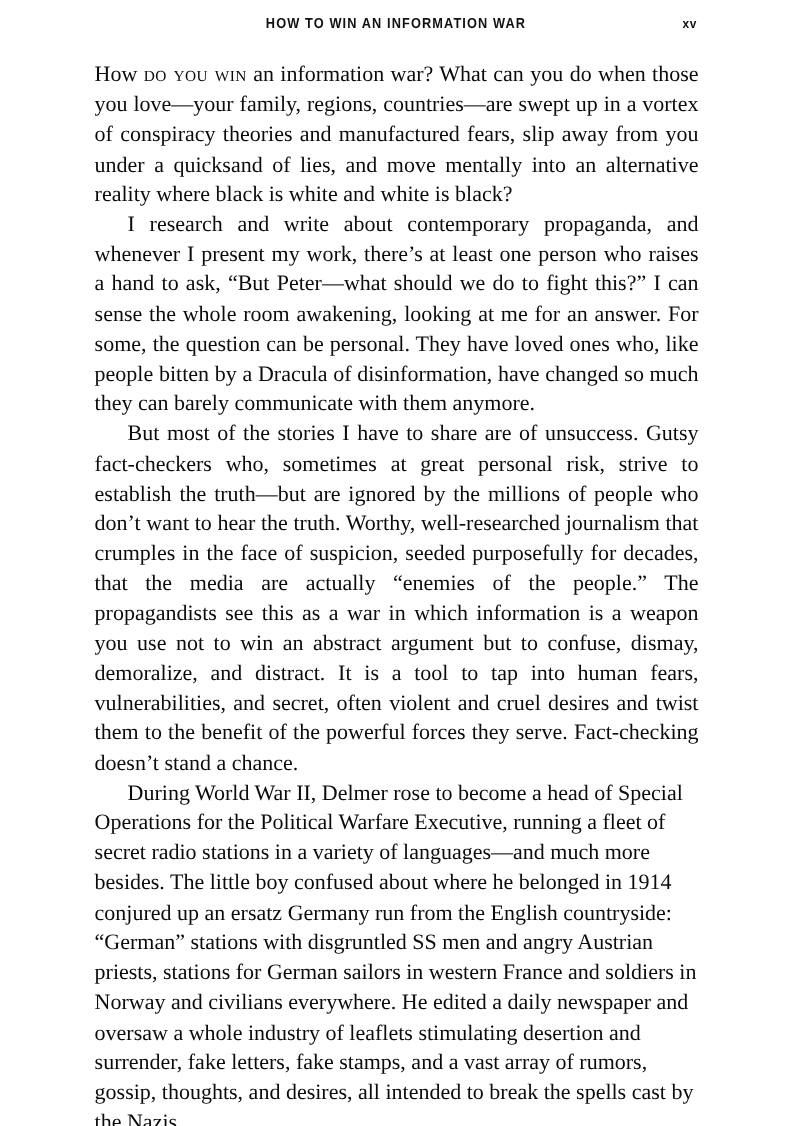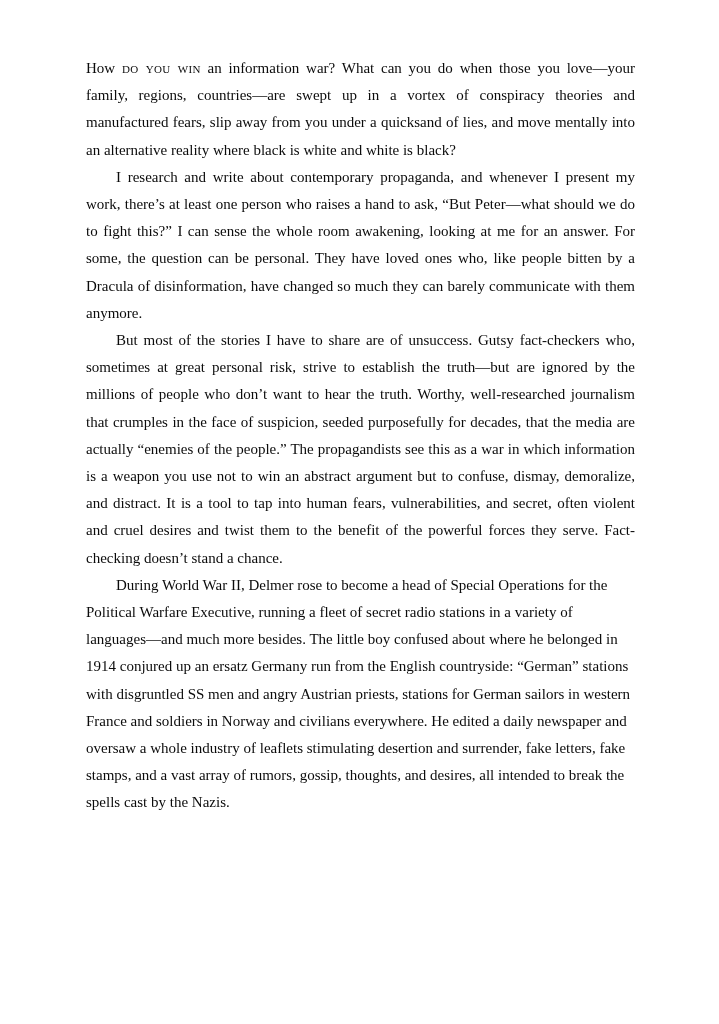--- a/index.html
+++ b/index.html
@@ -67,21 +67,21 @@
   .textblock {
     position: absolute;
     top: 55px;
     left: 86px;
     width: 549px;
   }
 
   p.para {
     margin: 0;
     padding: 0;
-    font-size: 15px;
+    font-size: 20px;
     line-height: 27.2px;
     text-align: justify;
     text-justify: inter-word;
     hyphens: none;
     -webkit-hyphens: none;
     word-spacing: 0px;
     text-indent: 30px;
   }
   p.para.first {
     text-indent: 0;
@@ -95,20 +95,24 @@
     font-variant: small-caps;
     font-size: 1em;
     letter-spacing: 0.35px;
   }
 </style>
 </head>
 <body>
 
 <div class="page">
 
+  <div class="running-head">
+    <div class="running-head-title">HOW TO WIN AN INFORMATION WAR</div>
+    <div class="running-head-folio">xv</div>
+  </div>
 
   <div class="textblock">
     <p class="para first">How <span class="smallcaps">do you win</span> an information war? What can you do when those you love—your family, regions, countries—are swept up in a vortex of conspiracy theories and manufactured fears, slip away from you under a quicksand of lies, and move mentally into an alternative reality where black is white and white is black?</p>
     <p class="para">I research and write about contemporary propaganda, and whenever I present my work, there’s at least one person who raises a hand to ask, “But Peter—what should we do to fight this?” I can sense the whole room awakening, looking at me for an answer. For some, the question can be personal. They have loved ones who, like people bitten by a Dracula of disinformation, have changed so much they can barely communicate with them anymore.</p>
     <p class="para">But most of the stories I have to share are of unsuccess. Gutsy fact-checkers who, sometimes at great personal risk, strive to establish the truth—but are ignored by the millions of people who don’t want to hear the truth. Worthy, well-researched journalism that crumples in the face of suspicion, seeded purposefully for decades, that the media are actually “enemies of the people.” The propagandists see this as a war in which information is a weapon you use not to win an abstract argument but to confuse, dismay, demoralize, and distract. It is a tool to tap into human fears, vulnerabilities, and secret, often violent and cruel desires and twist them to the benefit of the powerful forces they serve. Fact-checking doesn’t stand a chance.</p>
     <p class="para">During World War II, Delmer rose to become a head of Special Operations for the Political Warfare Executive, running a fleet of secret radio stations in a variety of languages—and much more besides. The little boy confused about where he belonged in 1914 conjured up an ersatz Germany run from the English countryside: “German” stations with disgruntled SS men and angry Austrian priests, stations for German sailors in western France and soldiers in Norway and civilians everywhere. He edited a daily newspaper and oversaw a whole industry of leaflets stimulating desertion and surrender, fake letters, fake stamps, and a vast array of rumors, gossip, thoughts, and desires, all intended to break the spells cast by the Nazis.</p>
   </div>
 
 </div>
 

